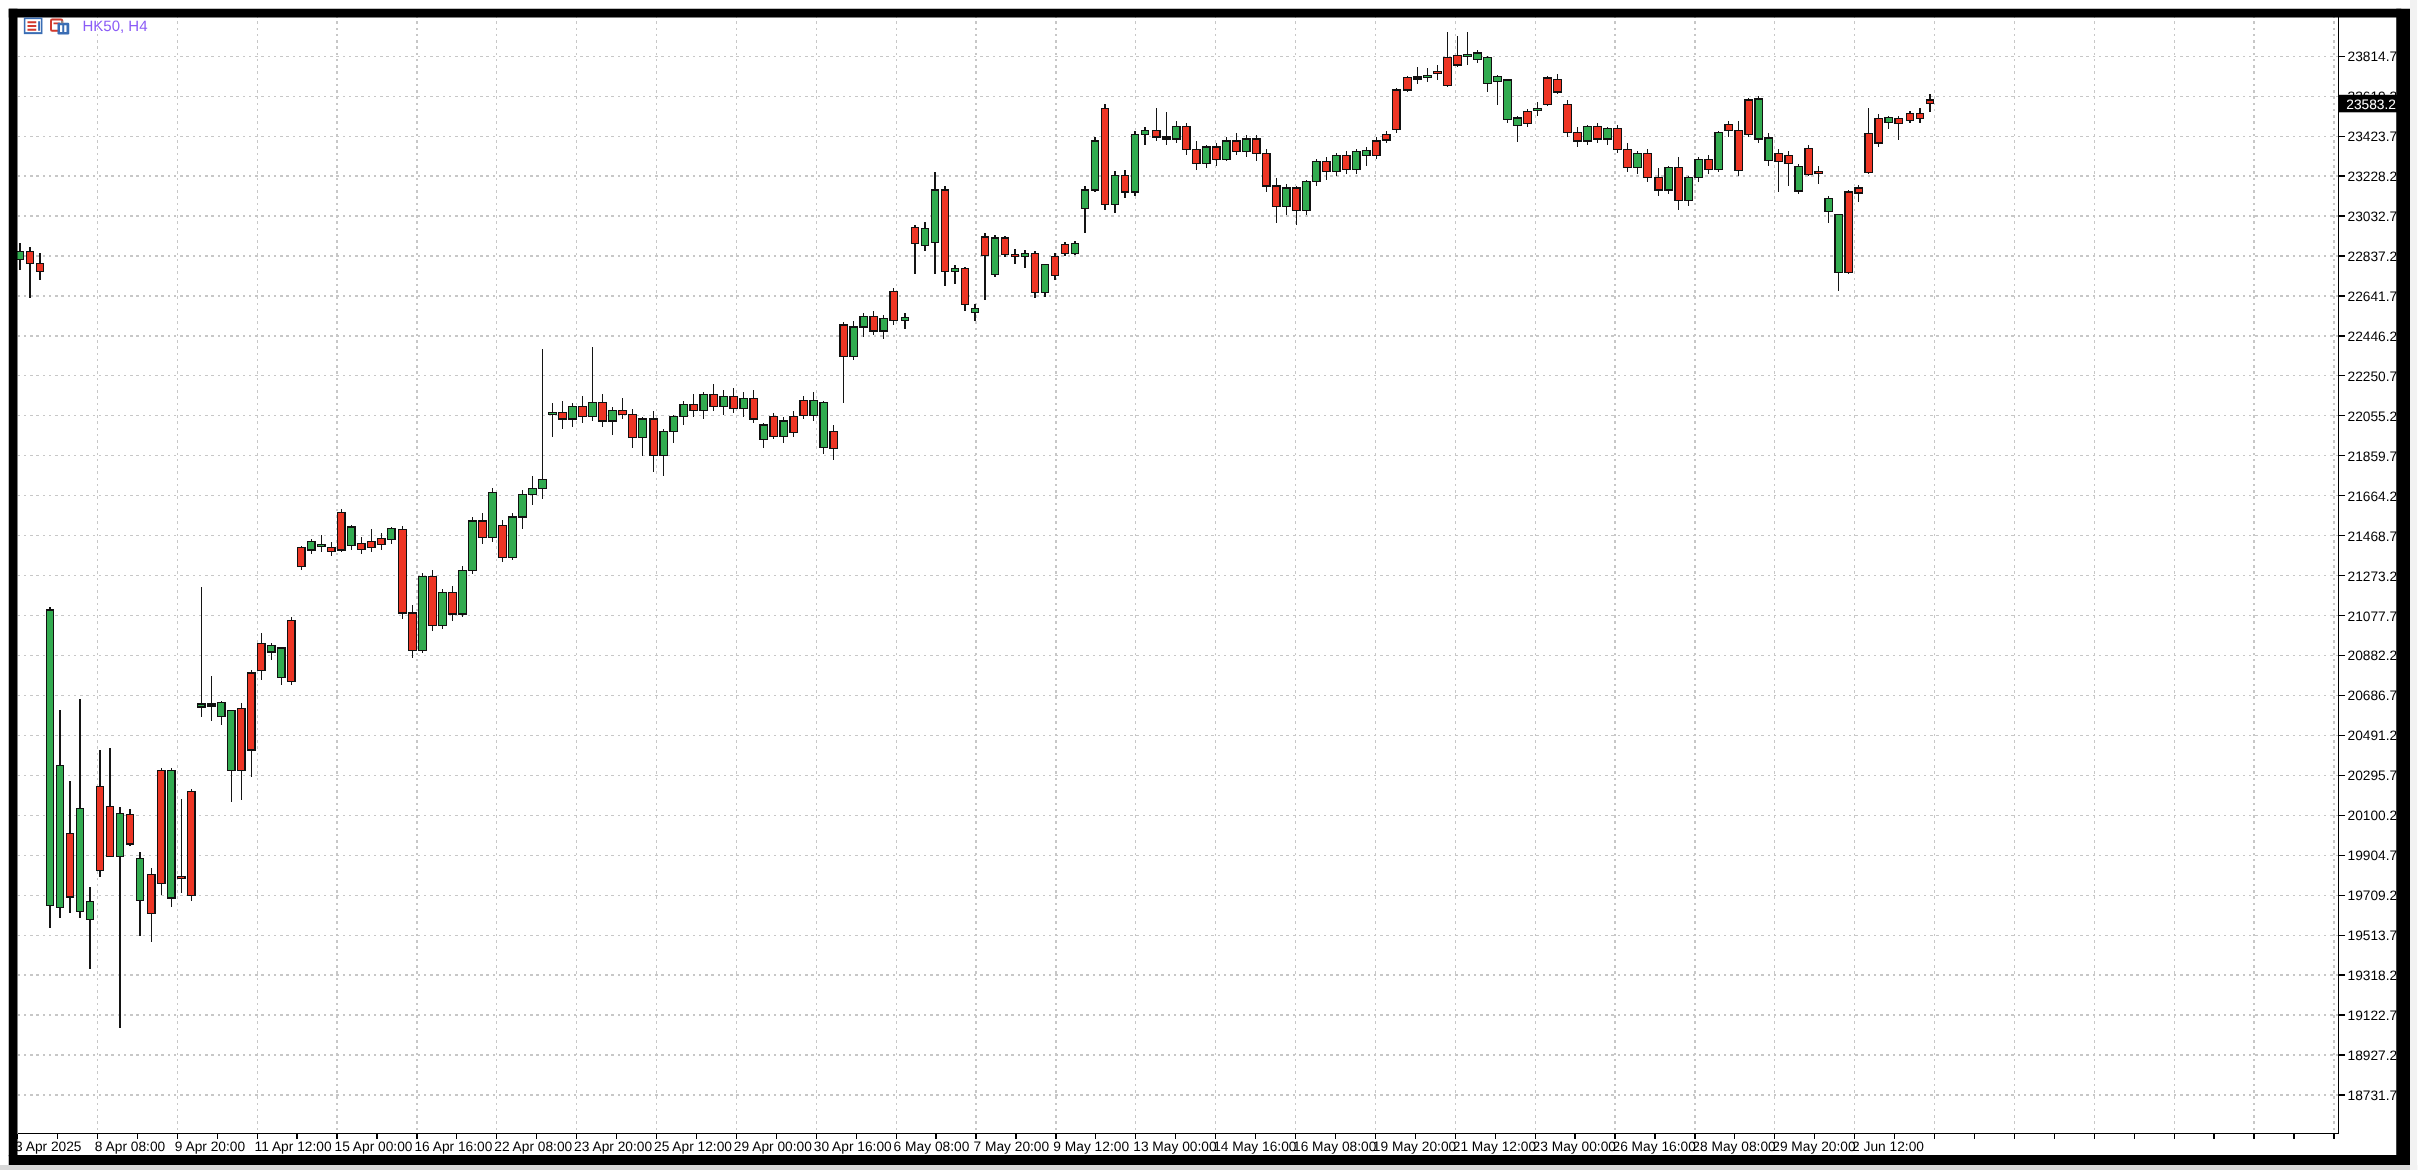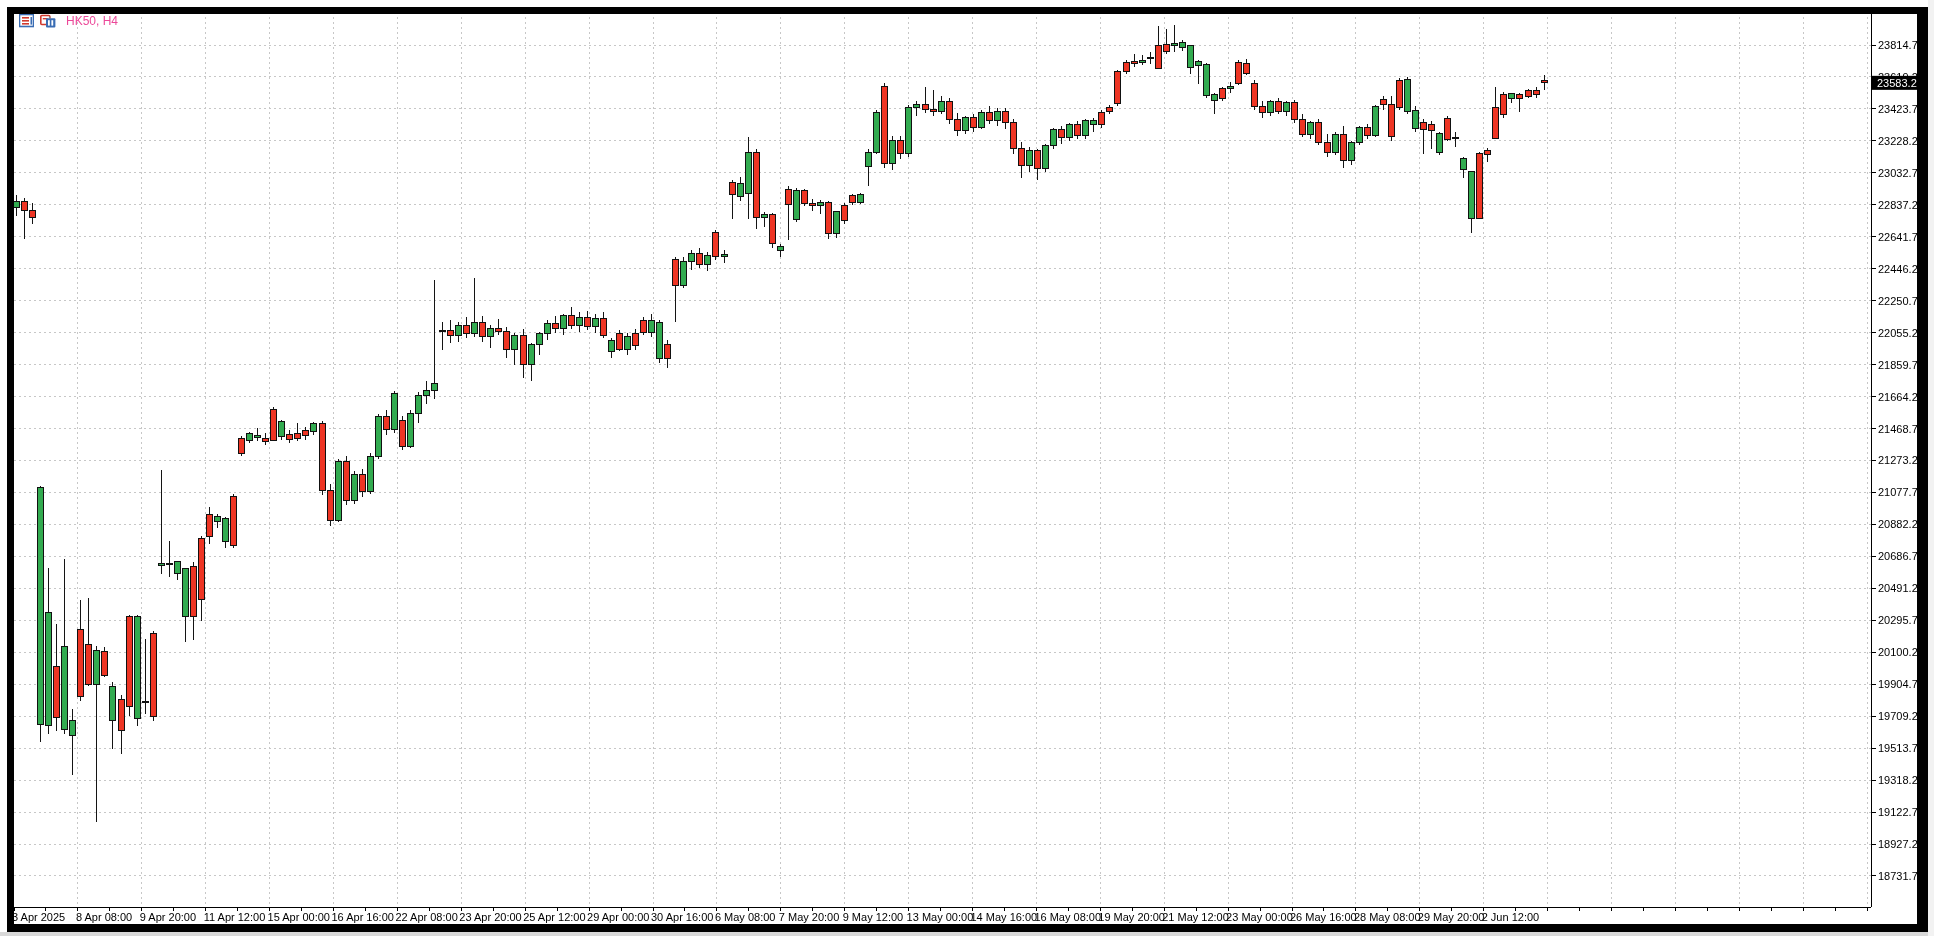--- a/index.html
+++ b/index.html
@@ -1,20 +1,20 @@
 <!DOCTYPE html>
 <html><head>
 <meta charset="utf-8">
 <style>
   html,body{margin:0;padding:0;background:#fff;}
   #stage{position:relative;width:1934px;height:936px;background:#fff;overflow:hidden;
          font-family:"Liberation Sans","DejaVu Sans",sans-serif;}
   #chart-svg{position:absolute;left:0;top:0;}
   #legend{position:absolute;left:19px;top:14px;display:flex;align-items:center;gap:6px;}
-  #legend .ttl{font-size:12px;color:#ec4899;padding-left:4px;white-space:nowrap;}
+  #legend .ttl{font-size:12px;color:#8b5cf6;padding-left:4px;white-space:nowrap;}
   .grid{stroke:#c7c7c7;stroke-width:1;stroke-dasharray:2 3;shape-rendering:crispEdges;}
   .axisline{stroke:#000;stroke-width:1;shape-rendering:crispEdges;}
   .tick{stroke:#000;stroke-width:1;shape-rendering:crispEdges;}
   .wick{stroke:#141414;stroke-width:1;shape-rendering:crispEdges;}
   .up{fill:#32ab50;stroke:#111;stroke-width:1;shape-rendering:crispEdges;}
   .dn{fill:#ee3524;stroke:#111;stroke-width:1;shape-rendering:crispEdges;}
   .lbl{font:11px "Liberation Sans","DejaVu Sans",sans-serif;fill:#000;}
   .blbl{font:11px "Liberation Sans","DejaVu Sans",sans-serif;fill:#fff;}
 </style>
 </head>

